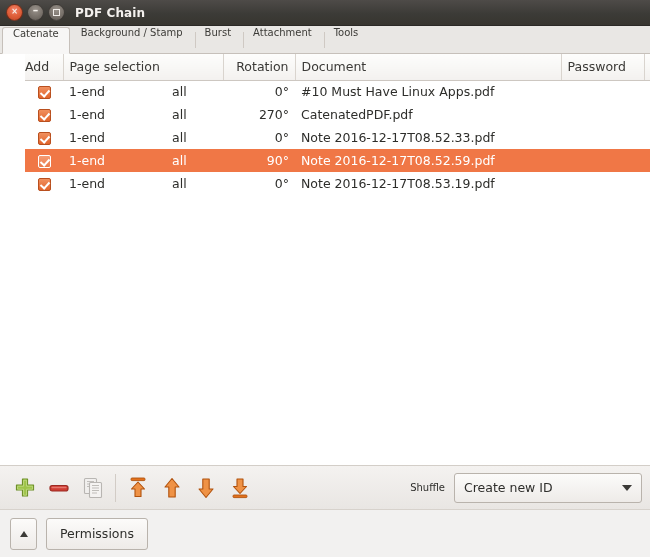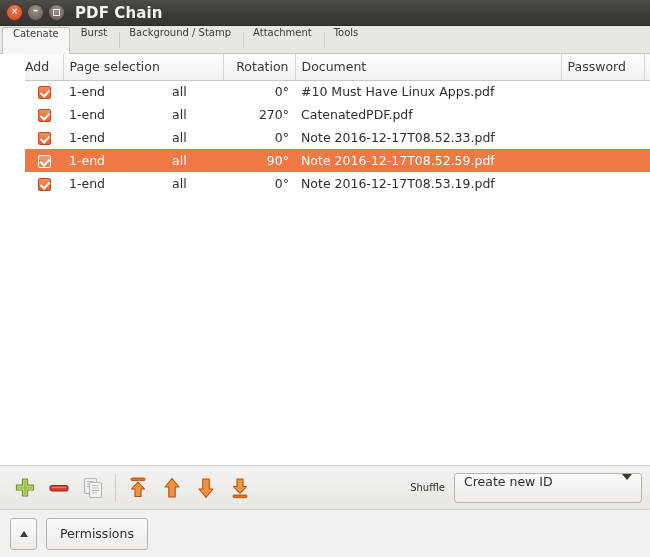--- a/index.html
+++ b/index.html
@@ -50,21 +50,21 @@
   }
   .wbtn .glyph { font-size: 8px; font-weight: bold; position: relative; top: -0.5px; }
   .wbtn.min .glyph { font-size: 11px; line-height: 4px; top: -2px; }
   .wbtn.max .box {
     width: 7px; height: 7px;
     border: 1.5px solid #f0ece8;
     box-sizing: border-box;
   }
   .wtitle {
     color: #f4f1ee;
-    font-size: 15px;
+    font-size: 12px;
     font-weight: bold;
     margin-left: 10px;
     letter-spacing: .1px;
   }
 
   
   .tabbar {
     flex: 0 0 28px;
     height: 28px;
     background: #e9e7e4;
@@ -215,21 +215,21 @@
     font-size: 10px;
     color: #2e2e2b;
     margin-right: 9px;
   }
   .combo {
     width: 188px; height: 30px;
     background: linear-gradient(to bottom, #fcfbfa 0%, #eeebe8 100%);
     border: 1px solid #b9b3ac;
     border-radius: 3px;
     display: flex;
-    align-items: flex-start;
+    align-items: center;
     padding: 0 9px;
     box-sizing: border-box;
     font-size: 12.5px;
     color: #2e2e2b;
     cursor: default;
   }
   .combo .cval { flex: 1 1 auto; white-space: nowrap; overflow: hidden; }
   .caret-dn {
     width: 0; height: 0;
     border-left: 5px solid transparent;
@@ -287,24 +287,24 @@
       </div>
     </div>
     <div class="wtitle">PDF Chain</div>
   </div>
 
   <div class="tabbar">
     <div class="tab active">
       <span>Catenate</span>
     </div>
     <div class="tab">
+      <span>Background / Stamp</span>
+    </div>
+    <div class="tab">
       <span>Burst</span>
-    </div>
-    <div class="tab">
-      <span>Background / Stamp</span>
     </div>
     <div class="tab">
       <span>Attachment</span>
     </div>
     <div class="tab">
       <span>Tools</span>
     </div>
   </div>
 
   <div class="tablewrap">

